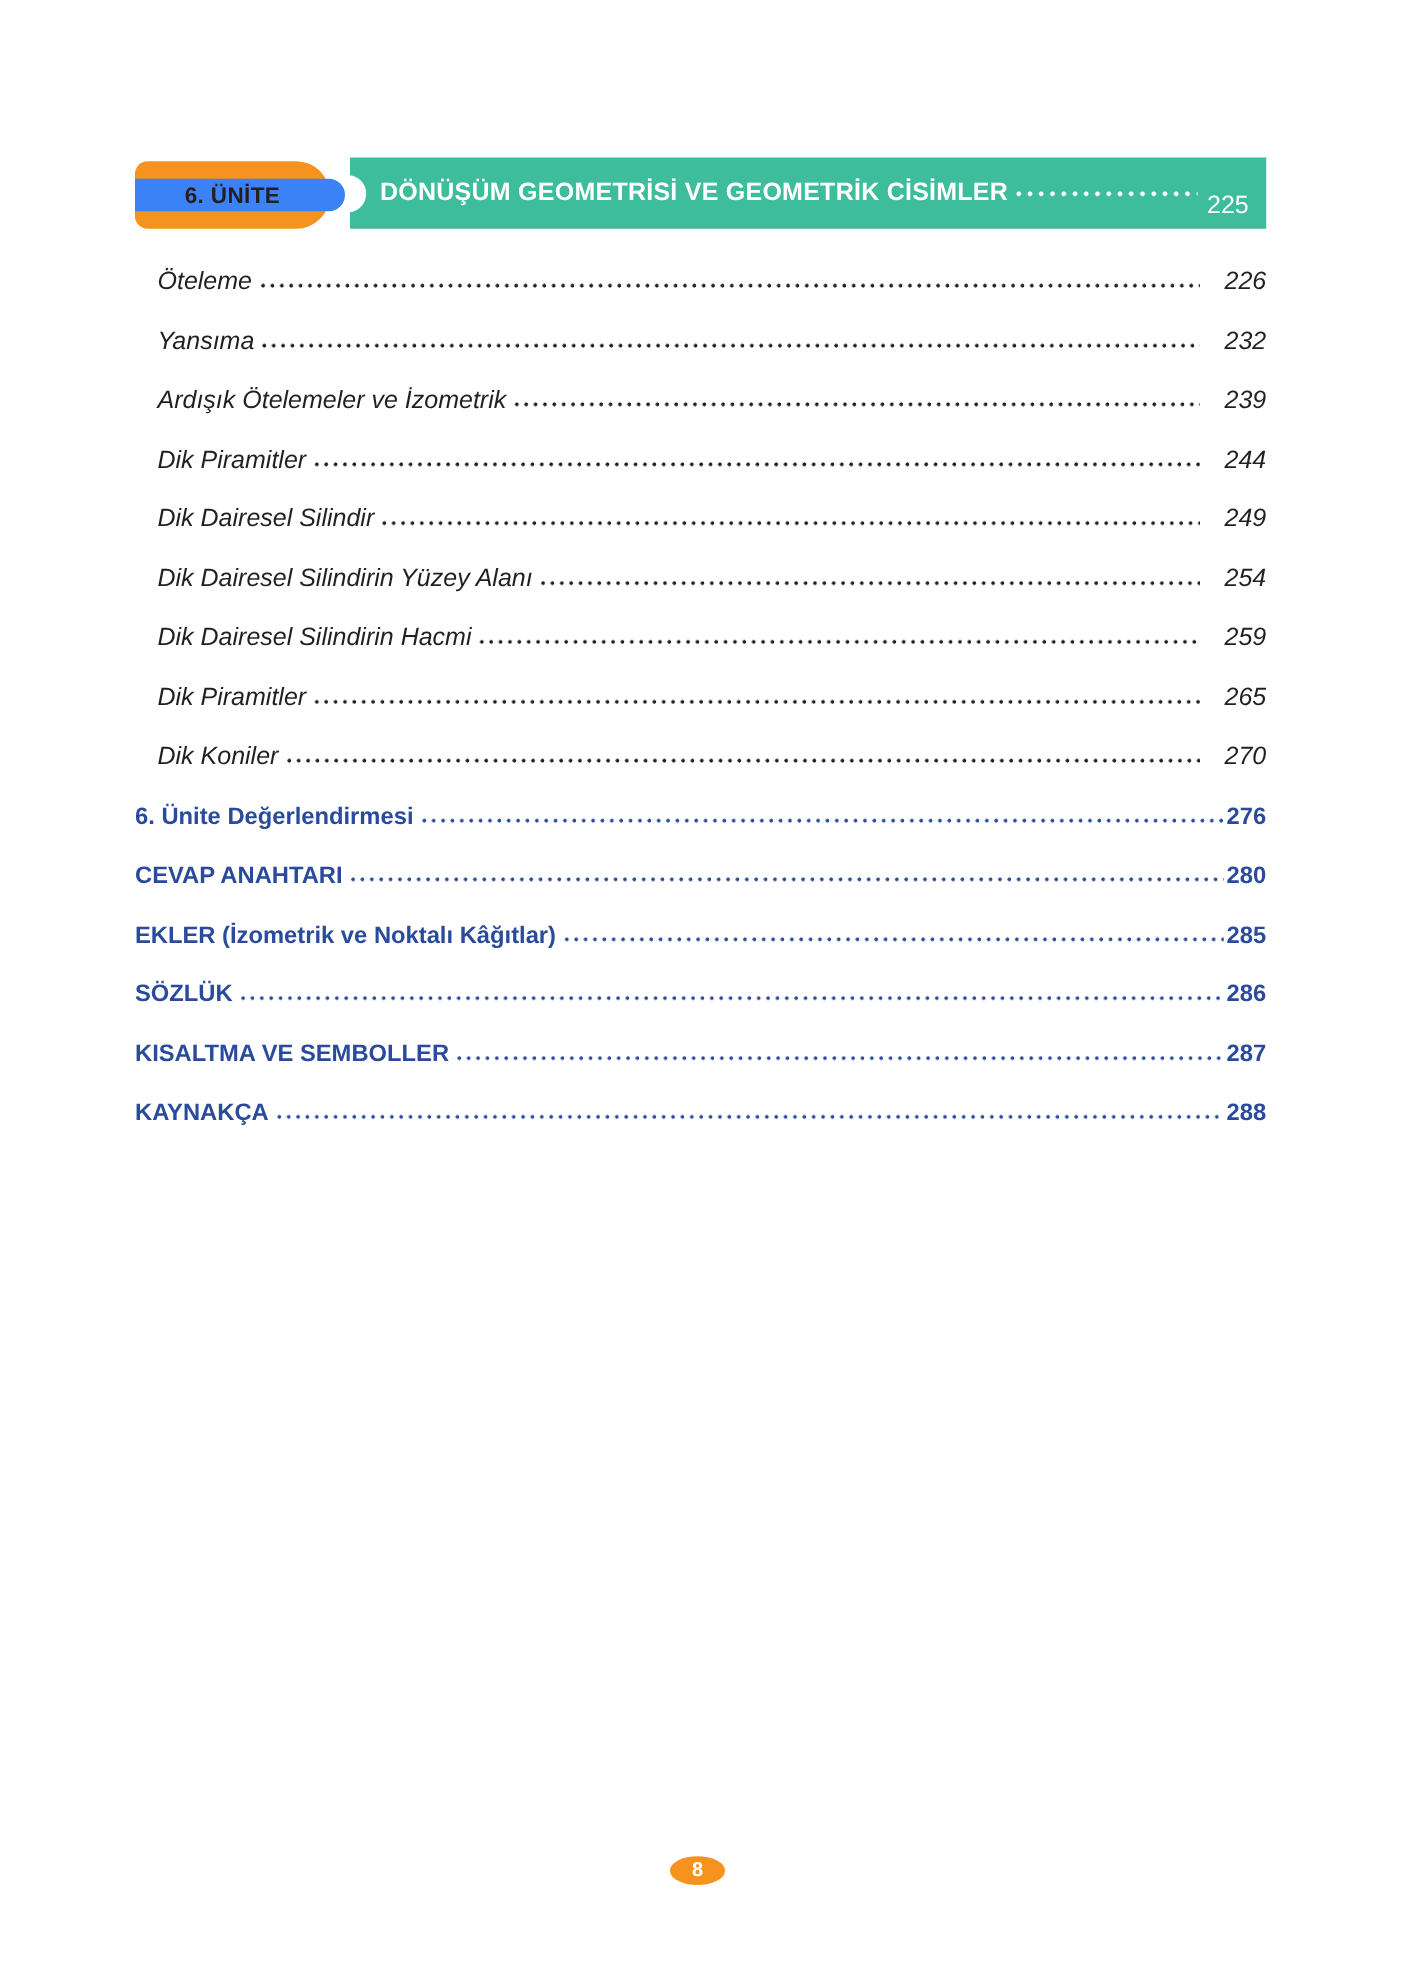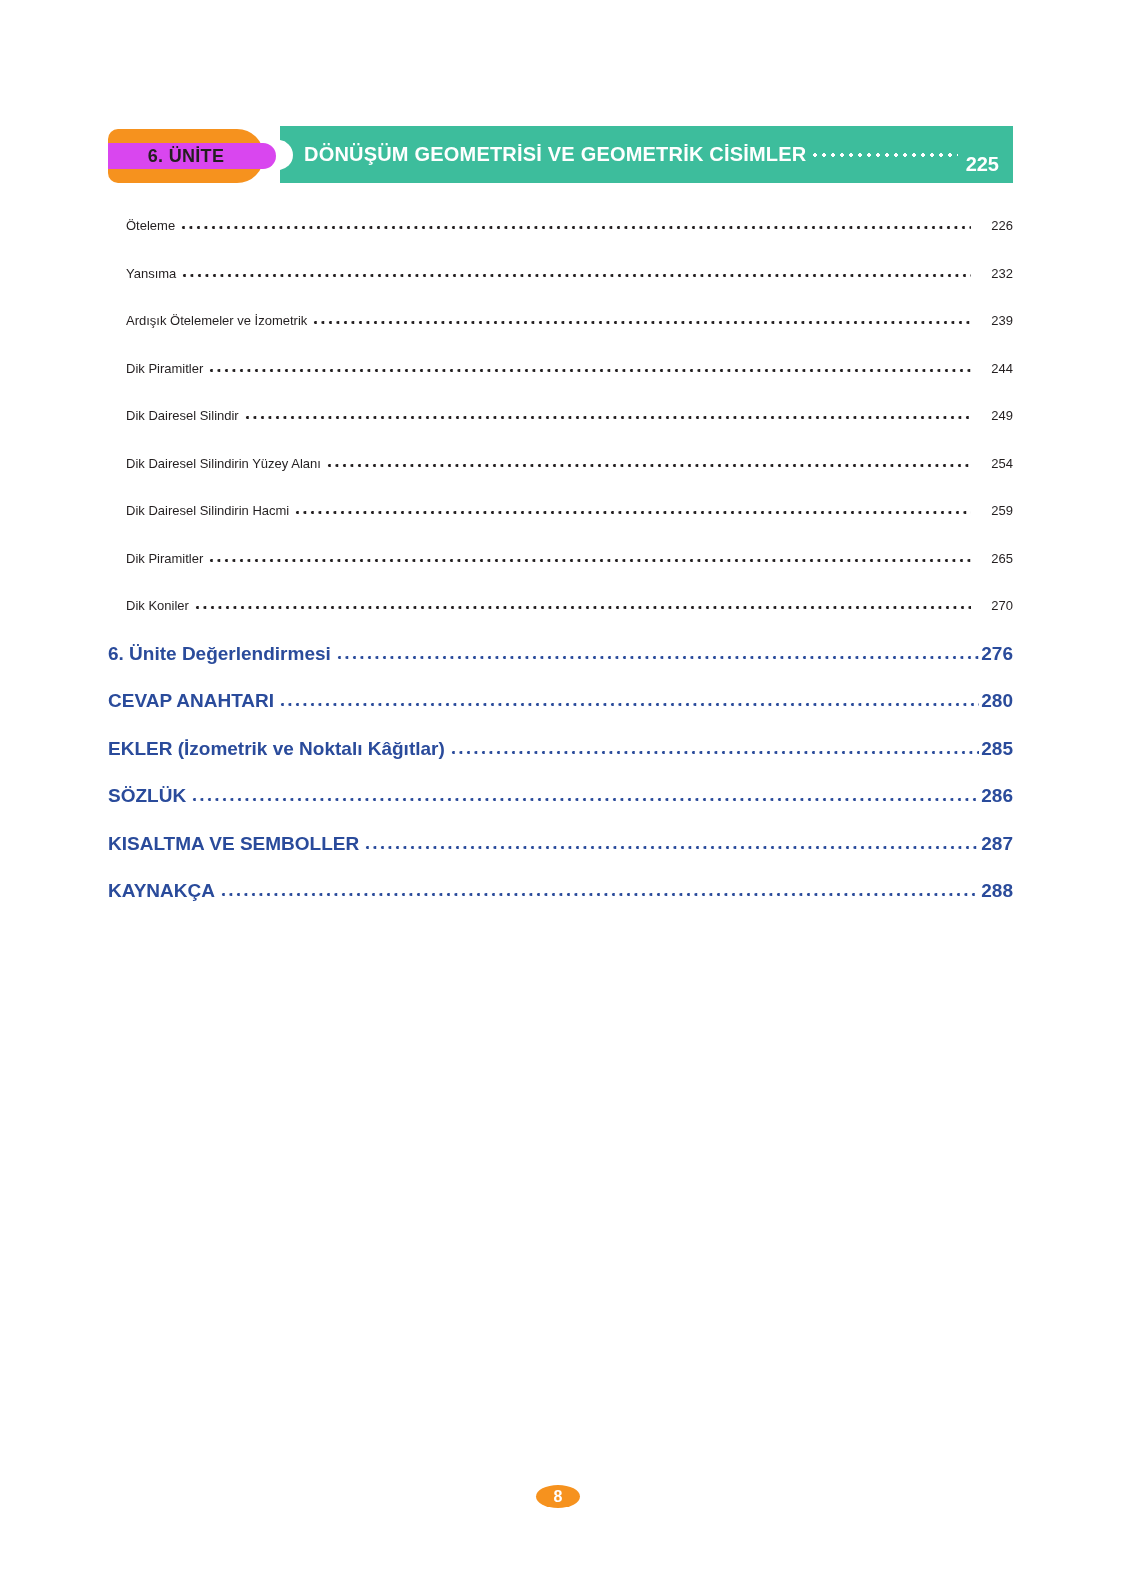--- a/index.html
+++ b/index.html
@@ -15,21 +15,21 @@
   
   .unit-badge {
     position:absolute; left:108px; top:129px;
     width:156px; height:54px;
     background:#F6921E;
     border-radius:10px 27px 27px 10px;
   }
   .unit-band {
     position:absolute; left:0; top:14px;
     width:168px; height:26px;
-    background:#d946ef;
+    background:#3b82f6;
     border-radius:0 13px 13px 0;
   }
   .unit-band span {
     display:block; width:156px;
     text-align:center;
     font-weight:bold; font-size:18px; line-height:26px;
     color:#231F20;
     letter-spacing:0.3px;
   }
   .unit-bar {
@@ -47,21 +47,21 @@
     left:-17px; top:50%; margin-top:-15px;
     width:30px; height:30px;
     background:#ffffff; border-radius:50%;
   }
   .unit-title {
     font-weight:bold; font-size:20px; line-height:57px;
     letter-spacing:0.2px;
     white-space:nowrap;
   }
   .unit-page {
-    font-weight:bold; font-size:20px; line-height:57px;
+    font-weight:normal; font-size:20px; line-height:57px;
     margin-left:8px;
     margin-top:20px;
   }
 
   
   .leader {
     flex:1 1 auto;
     height:5px;
     margin-left:6px;
     margin-bottom:-1px;
@@ -81,21 +81,21 @@
     position:absolute; left:108px; top:202px;
     width:905px;
   }
   .row {
     display:flex; align-items:baseline;
     height:47.5px;
   }
   .row .label, .row .pnum {
     line-height:47.5px; white-space:nowrap;
   }
-  .row.sub { padding-left:18px; font-size:13px; color:#231F20; }
+  .row.sub { padding-left:18px; font-size:20px; color:#231F20;font-style:italic; }
   .row.sub .pnum { margin-left:20px; }
   .row.section {
     font-size:19px; font-weight:bold; color:#2A4B9B;
   }
   .row.section .pnum { margin-left:2px; }
 
   
   .page-badge {
     position:absolute; left:536px; top:1485px;
     width:44px; height:23px;

